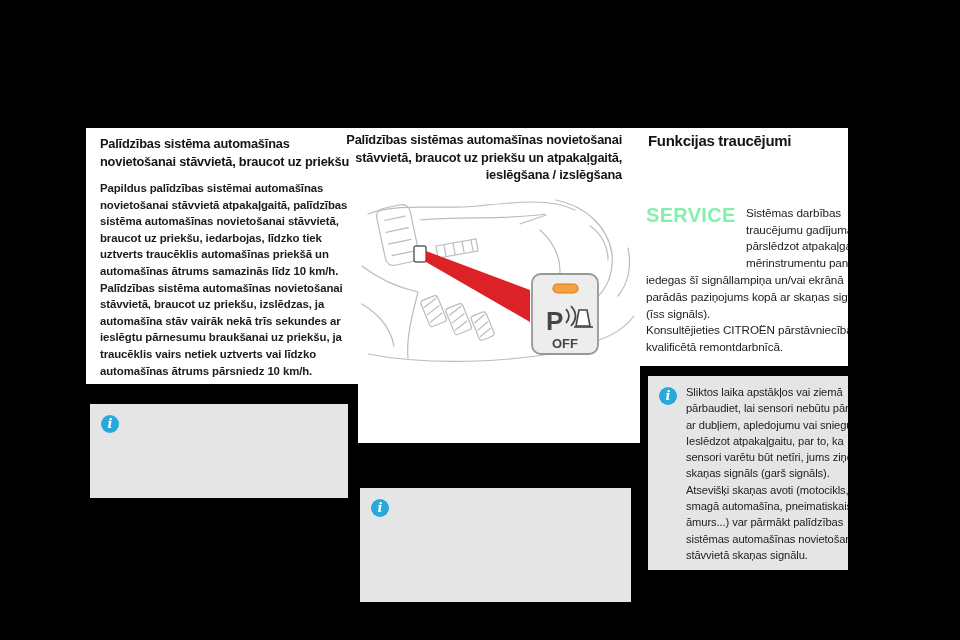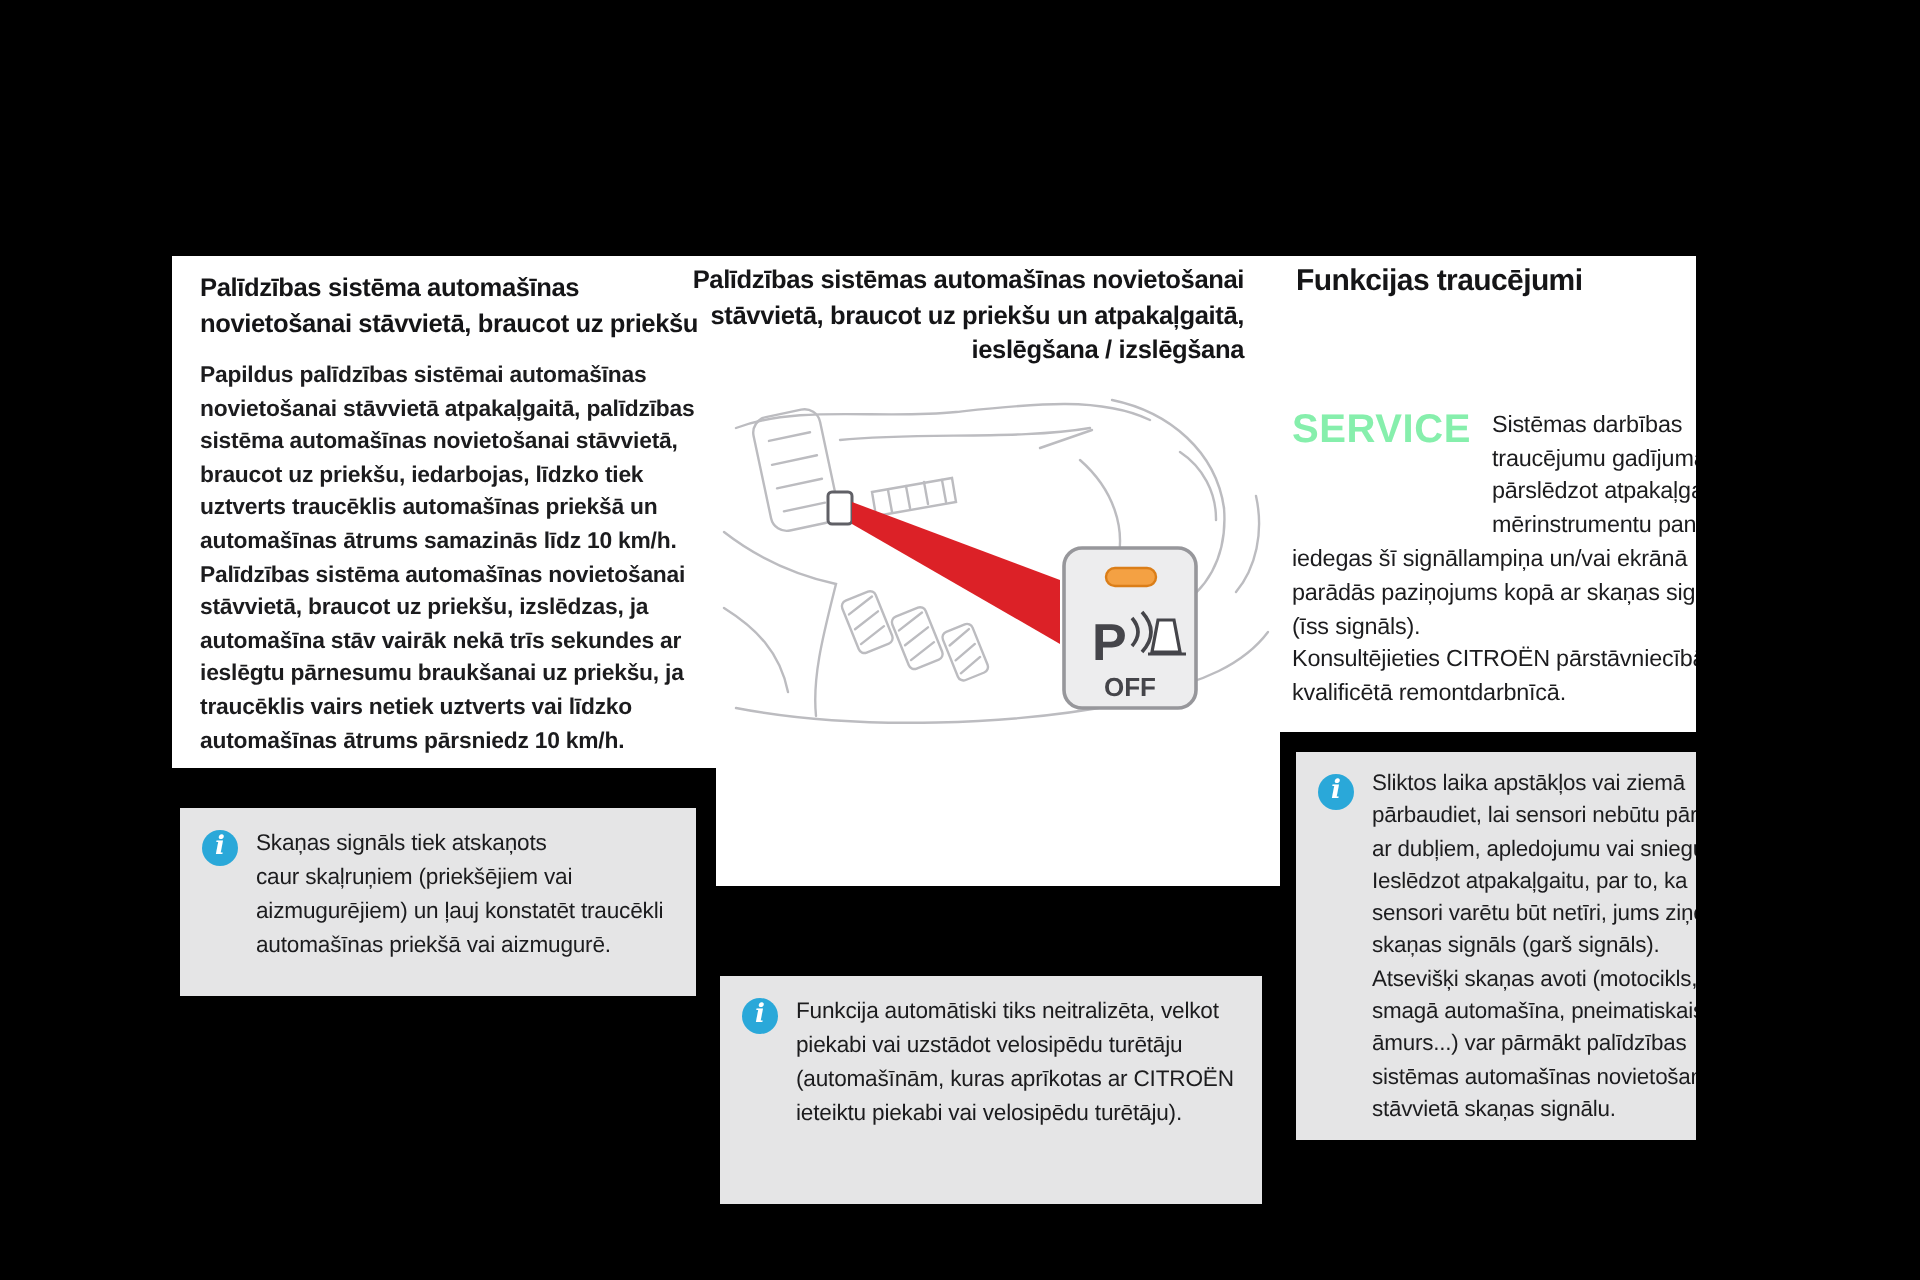--- a/index.html
+++ b/index.html
@@ -35,22 +35,20 @@
   <div class="abs panel" style="left:358px;top:128px;width:282px;height:315px;"></div>
   <div class="abs panel" style="left:640px;top:128px;width:240px;height:238px;"></div>
 
   <div class="abs heading" style="left:100px;top:135px;width:256px;">Palīdzības sistēma automašīnas novietošanai stāvvietā, braucot uz priekšu</div>
   <div class="abs bodytext" style="left:100px;top:180px;width:256px;font-weight:bold;">Papildus palīdzības sistēmai automašīnas novietošanai stāvvietā atpakaļgaitā, palīdzības sistēma automašīnas novietošanai stāvvietā, braucot uz priekšu, iedarbojas, līdzko tiek uztverts traucēklis automašīnas priekšā un automašīnas ātrums samazinās līdz 10 km/h.
 Palīdzības sistēma automašīnas novietošanai stāvvietā, braucot uz priekšu, izslēdzas, ja automašīna stāv vairāk nekā trīs sekundes ar ieslēgtu pārnesumu braukšanai uz priekšu, ja traucēklis vairs netiek uztverts vai līdzko automašīnas ātrums pārsniedz 10 km/h.</div>
 
   <div class="abs note" style="left:90px;top:404px;width:258px;height:94px;">
     <div class="notewrap">
       <span class="info-icon">i</span>
-      <div class="notetext" style="width:212px;">Skaņas signāls tiek atskaņots
-caur skaļruņiem (priekšējiem vai aizmugurējiem) un ļauj konstatēt traucēkli automašīnas priekšā vai aizmugurē.</div>
     </div>
   </div>
 
   <div class="abs heading" style="left:346px;top:131px;width:276px;text-align:right;">Palīdzības sistēmas automašīnas novietošanai stāvvietā, braucot uz priekšu un atpakaļgaitā, ieslēgšana / izslēgšana</div>
 
   <svg class="abs" style="left:360px;top:196px;" width="280" height="168" viewBox="0 0 280 168">
     <g stroke="#bcbcc0" stroke-width="1.2" fill="none" stroke-linecap="round">
 
       <path d="M8,18 C40,6 80,14 118,10 S190,2 215,14"></path>
       <path d="M60,24 C100,20 150,24 185,18"></path>
@@ -121,21 +119,20 @@
         <line x1="214" y1="131" x2="233" y2="131" stroke="#45454a" stroke-width="1.6"></line>
       </g>
       <text x="205" y="152" font-size="13" font-weight="bold" fill="#45454a" text-anchor="middle">OFF</text>
     </g>
   </svg>
 
 
   <div class="abs note" style="left:360px;top:488px;width:271px;height:114px;">
     <div class="notewrap">
       <span class="info-icon">i</span>
-      <div class="notetext" style="width:222px;">Funkcija automātiski tiks neitralizēta, velkot piekabi vai uzstādot velosipēdu turētāju (automašīnām, kuras aprīkotas ar CITROËN ieteiktu piekabi vai velosipēdu turētāju).</div>
     </div>
   </div>
 
   <div class="abs title-big" style="left:648px;top:132px;width:230px;">Funkcijas traucējumi</div>
 
   <div class="abs service-block" style="left:646px;top:188px;width:234px;">
     <span class="service-badge">SERVICE</span><span>Sistēmas darbības traucējumu gadījumā, pārslēdzot atpakaļgaitu, mērinstrumentu panelī iedegas šī signāllampiņa un/vai ekrānā parādās paziņojums kopā ar skaņas signālu (īss signāls).
 Konsultējieties CITROËN pārstāvniecībā vai kvalificētā remontdarbnīcā.</span>
   </div>
 

